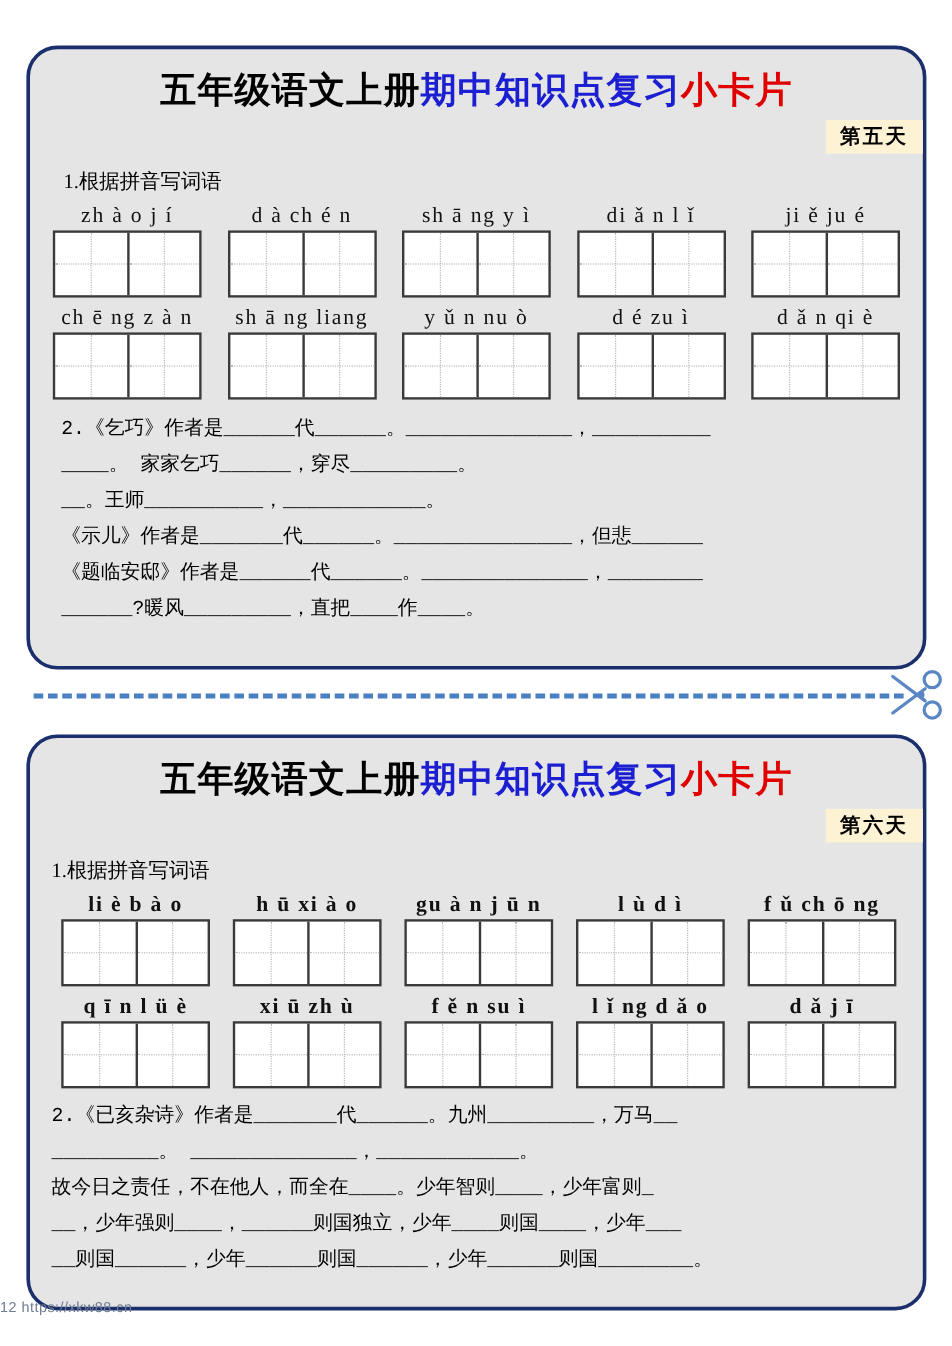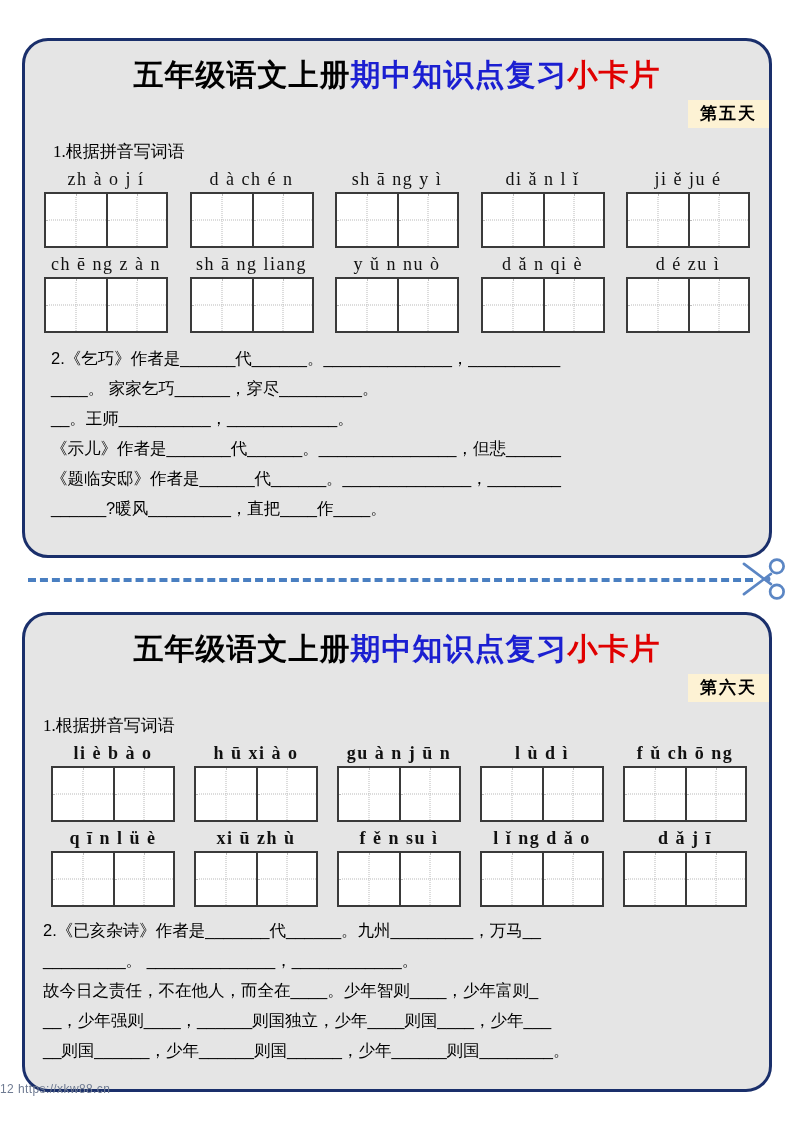--- a/index.html
+++ b/index.html
@@ -106,21 +106,21 @@
     transform: translateY(-0.5px);
   }
 
   
   .qblock {
     font-size: 16.5px;
     line-height: 30px;
     color:#000;
     padding: 0 18px 0 26px;
     margin-top: 10px;
-    font-family: Liberation Sans, sans-serif;
+    font-family: Liberation Mono, monospace;
   }
   #card-2 .qblock { padding: 0 16px 0 18px; margin-top: 8px; }
   .qline { white-space: nowrap; }
 
   
   .cutline {
     position: absolute;
     left: 28px; right: 40px;
     top: 578px;
     border-top: 4px dashed #4a7fc1;
@@ -214,28 +214,28 @@
           </div>
       </div>
       <div class="pin-item">
         <div class="pin-text">y ǔ n nu ò</div>
         <div class="tzg">
             <div class="cell"></div>
             <div class="cell"></div>
           </div>
       </div>
       <div class="pin-item">
+        <div class="pin-text">d é  zu ì</div>
+        <div class="tzg">
+            <div class="cell"></div>
+            <div class="cell"></div>
+          </div>
+      </div>
+      <div class="pin-item">
         <div class="pin-text">d ǎ n   qi è</div>
-        <div class="tzg">
-            <div class="cell"></div>
-            <div class="cell"></div>
-          </div>
-      </div>
-      <div class="pin-item">
-        <div class="pin-text">d é  zu ì</div>
         <div class="tzg">
             <div class="cell"></div>
             <div class="cell"></div>
           </div>
       </div>
     </div>
 
     <div class="qblock">
       <div class="qline">2.《乞巧》作者是______代______。______________，__________</div>
       <div class="qline">____。 家家乞巧______，穿尽_________。</div>

